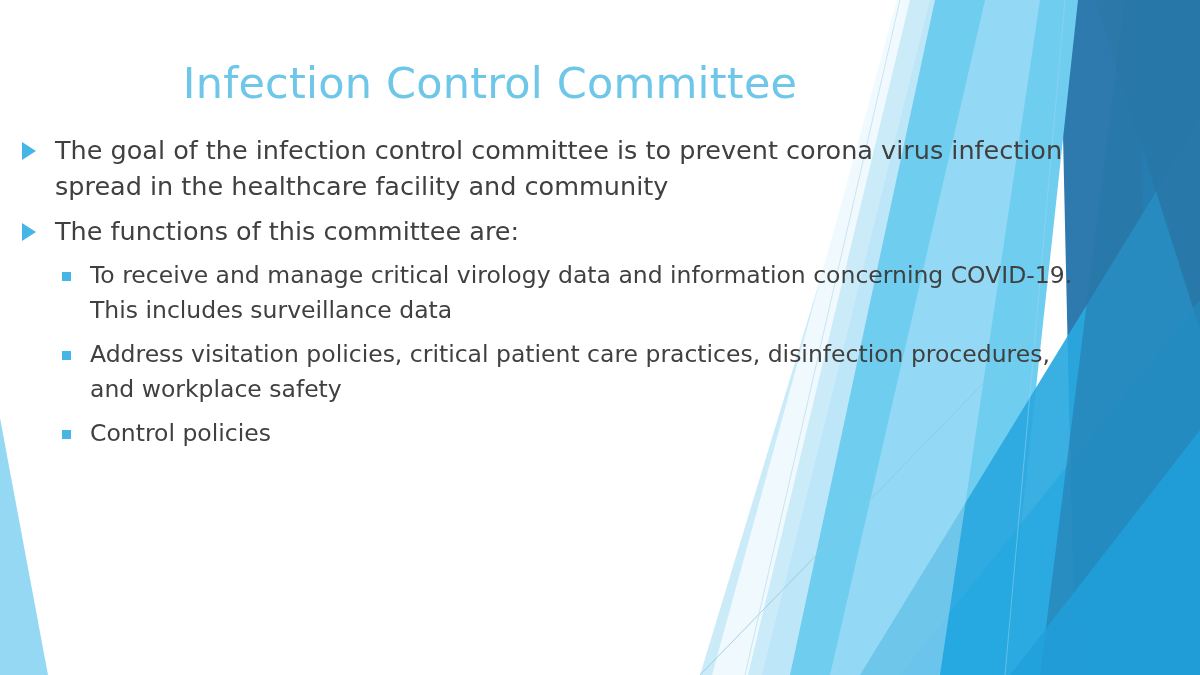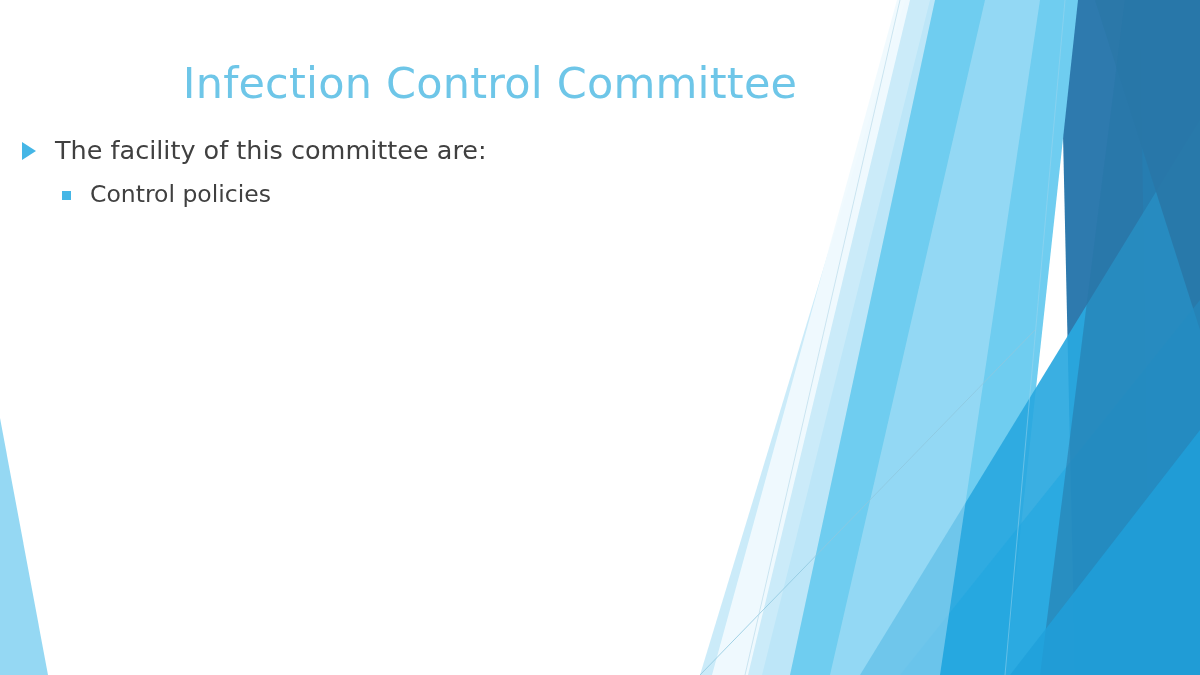--- a/index.html
+++ b/index.html
@@ -132,28 +132,40 @@
     <line x1="900" y1="0" x2="745" y2="675" stroke="#BBDCEB" stroke-width="1" opacity="0.7"></line>
     <line x1="1005" y1="675" x2="1065" y2="0" stroke="#9FD6EE" stroke-width="1" opacity="0.5"></line>
   </svg>
 
   <div id="title-block">
     <h1 id="slide-title">Infection Control Committee</h1>
   </div>
 
   <div id="body-block">
 
+    <div class="bullet level-1">
+      <span class="marker marker-tri"></span>
+      <span class="bullet-text">The goal of the infection control committee is to prevent corona virus infection spread in the healthcare facility and community</span>
+    </div>
 
 
     <div class="bullet level-1">
       <span class="marker marker-tri"></span>
-      <span class="bullet-text">The facility of this committee are:</span>
+      <span class="bullet-text">The functions of this committee are:</span>
     </div>
 
+    <div class="bullet level-2">
+      <span class="marker marker-sq"></span>
+      <span class="bullet-text">To receive and manage critical virology data and information concerning COVID-19. This includes surveillance data</span>
+    </div>
 
+    <div class="bullet level-2">
+      <span class="marker marker-sq"></span>
+      <span class="bullet-text">Address visitation policies, critical patient care practices, disinfection procedures, and workplace safety</span>
+    </div>
 
     <div class="bullet level-2">
       <span class="marker marker-sq"></span>
       <span class="bullet-text">Control policies</span>
     </div>
 
   </div>
 </div>
 
 </body></html>

